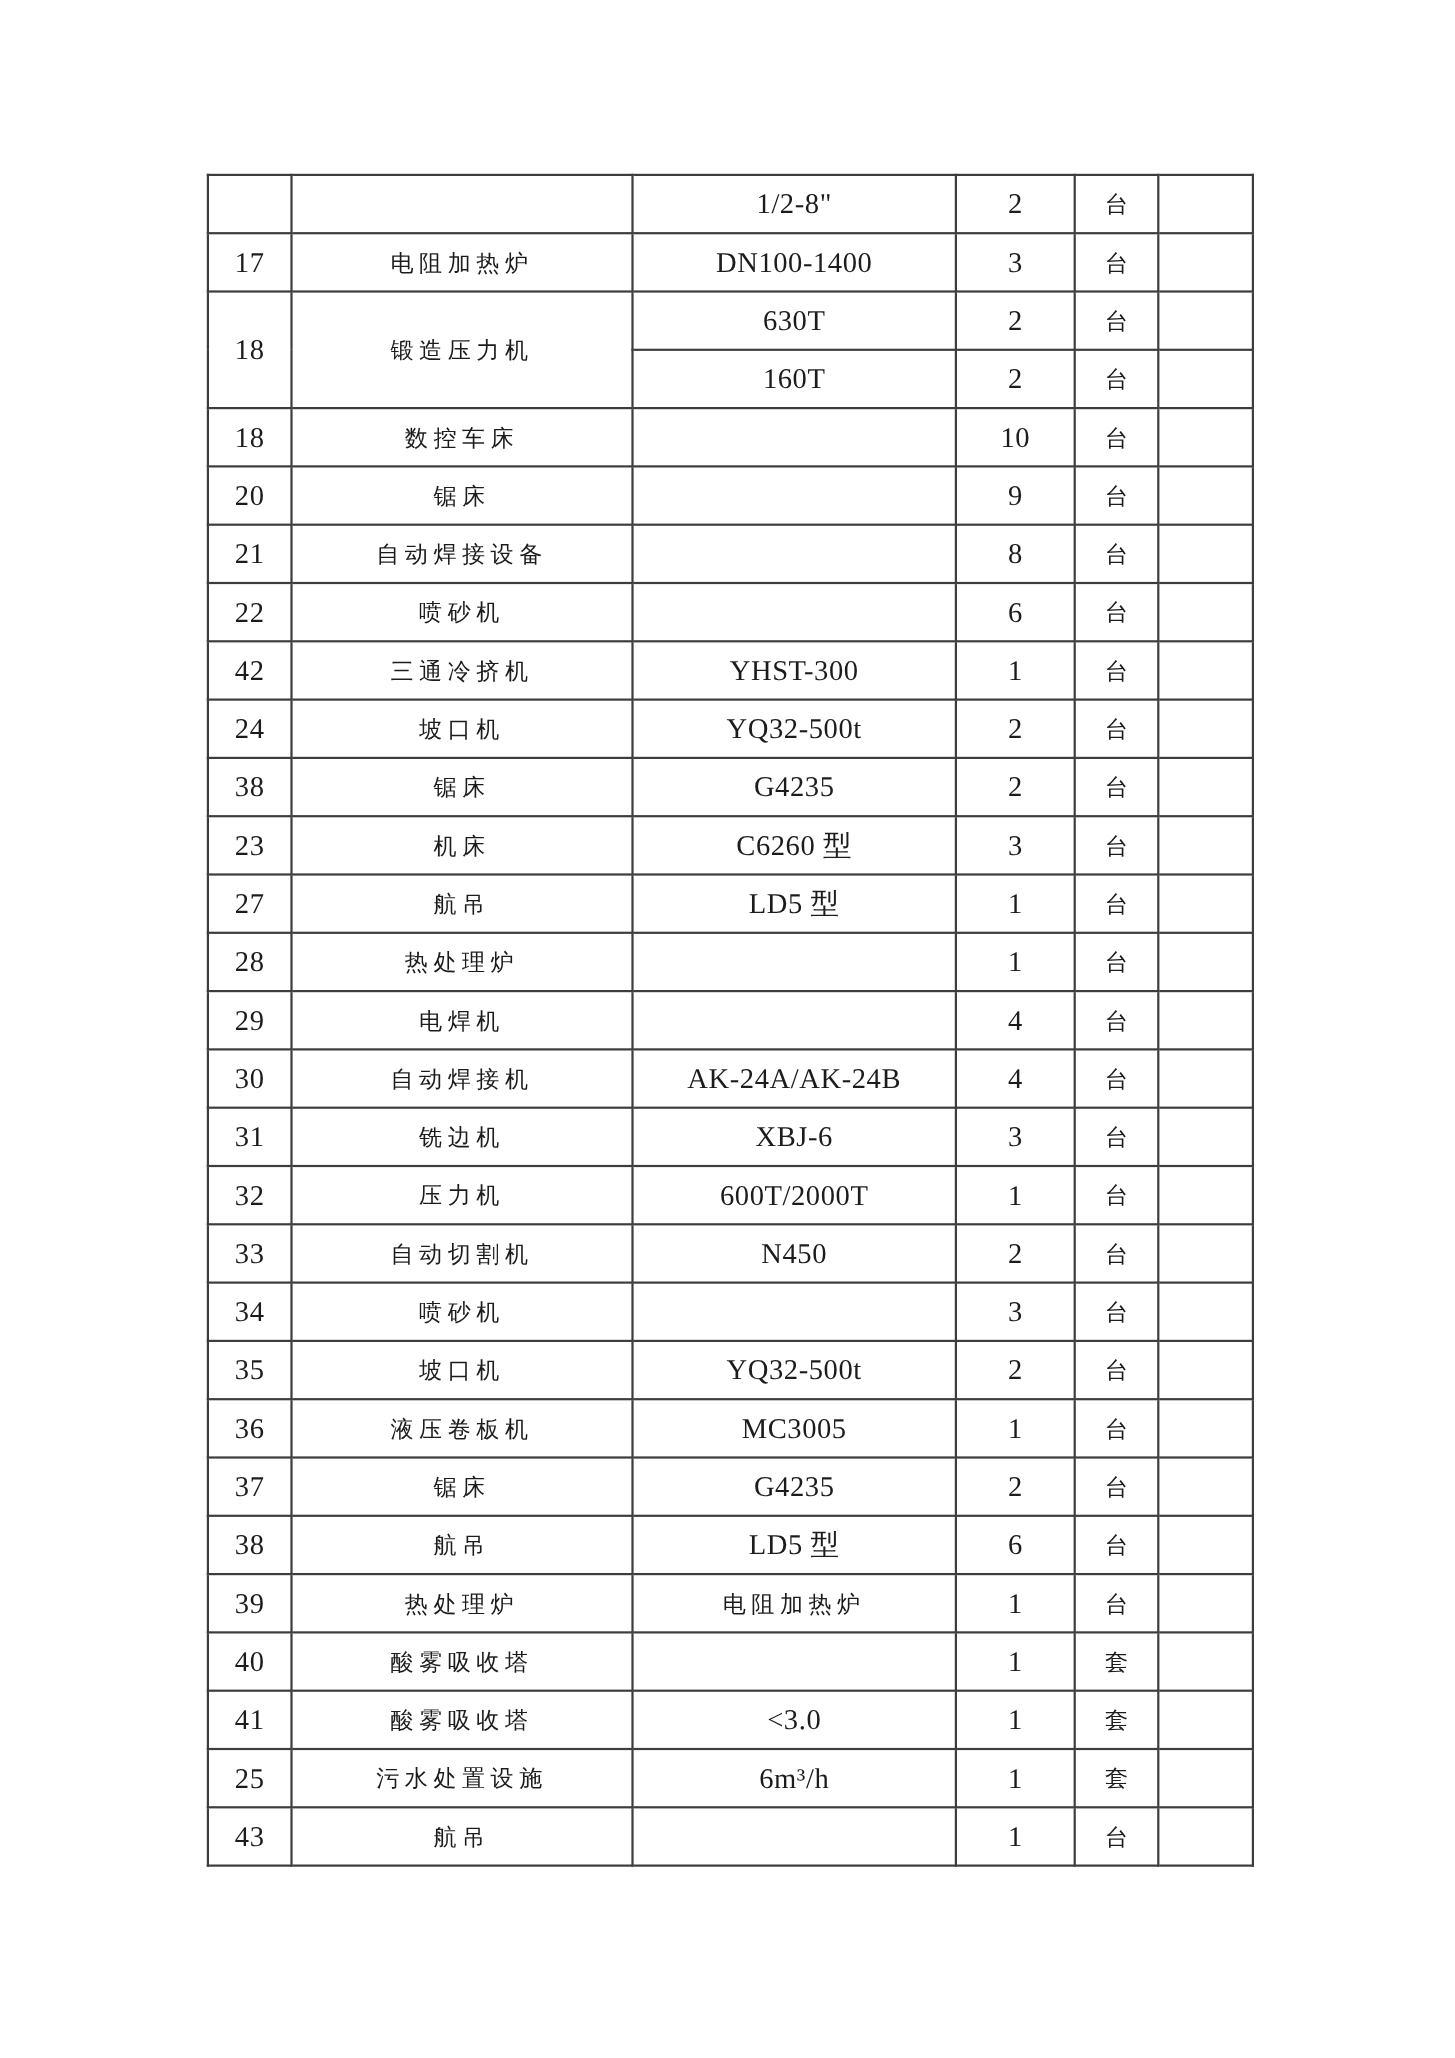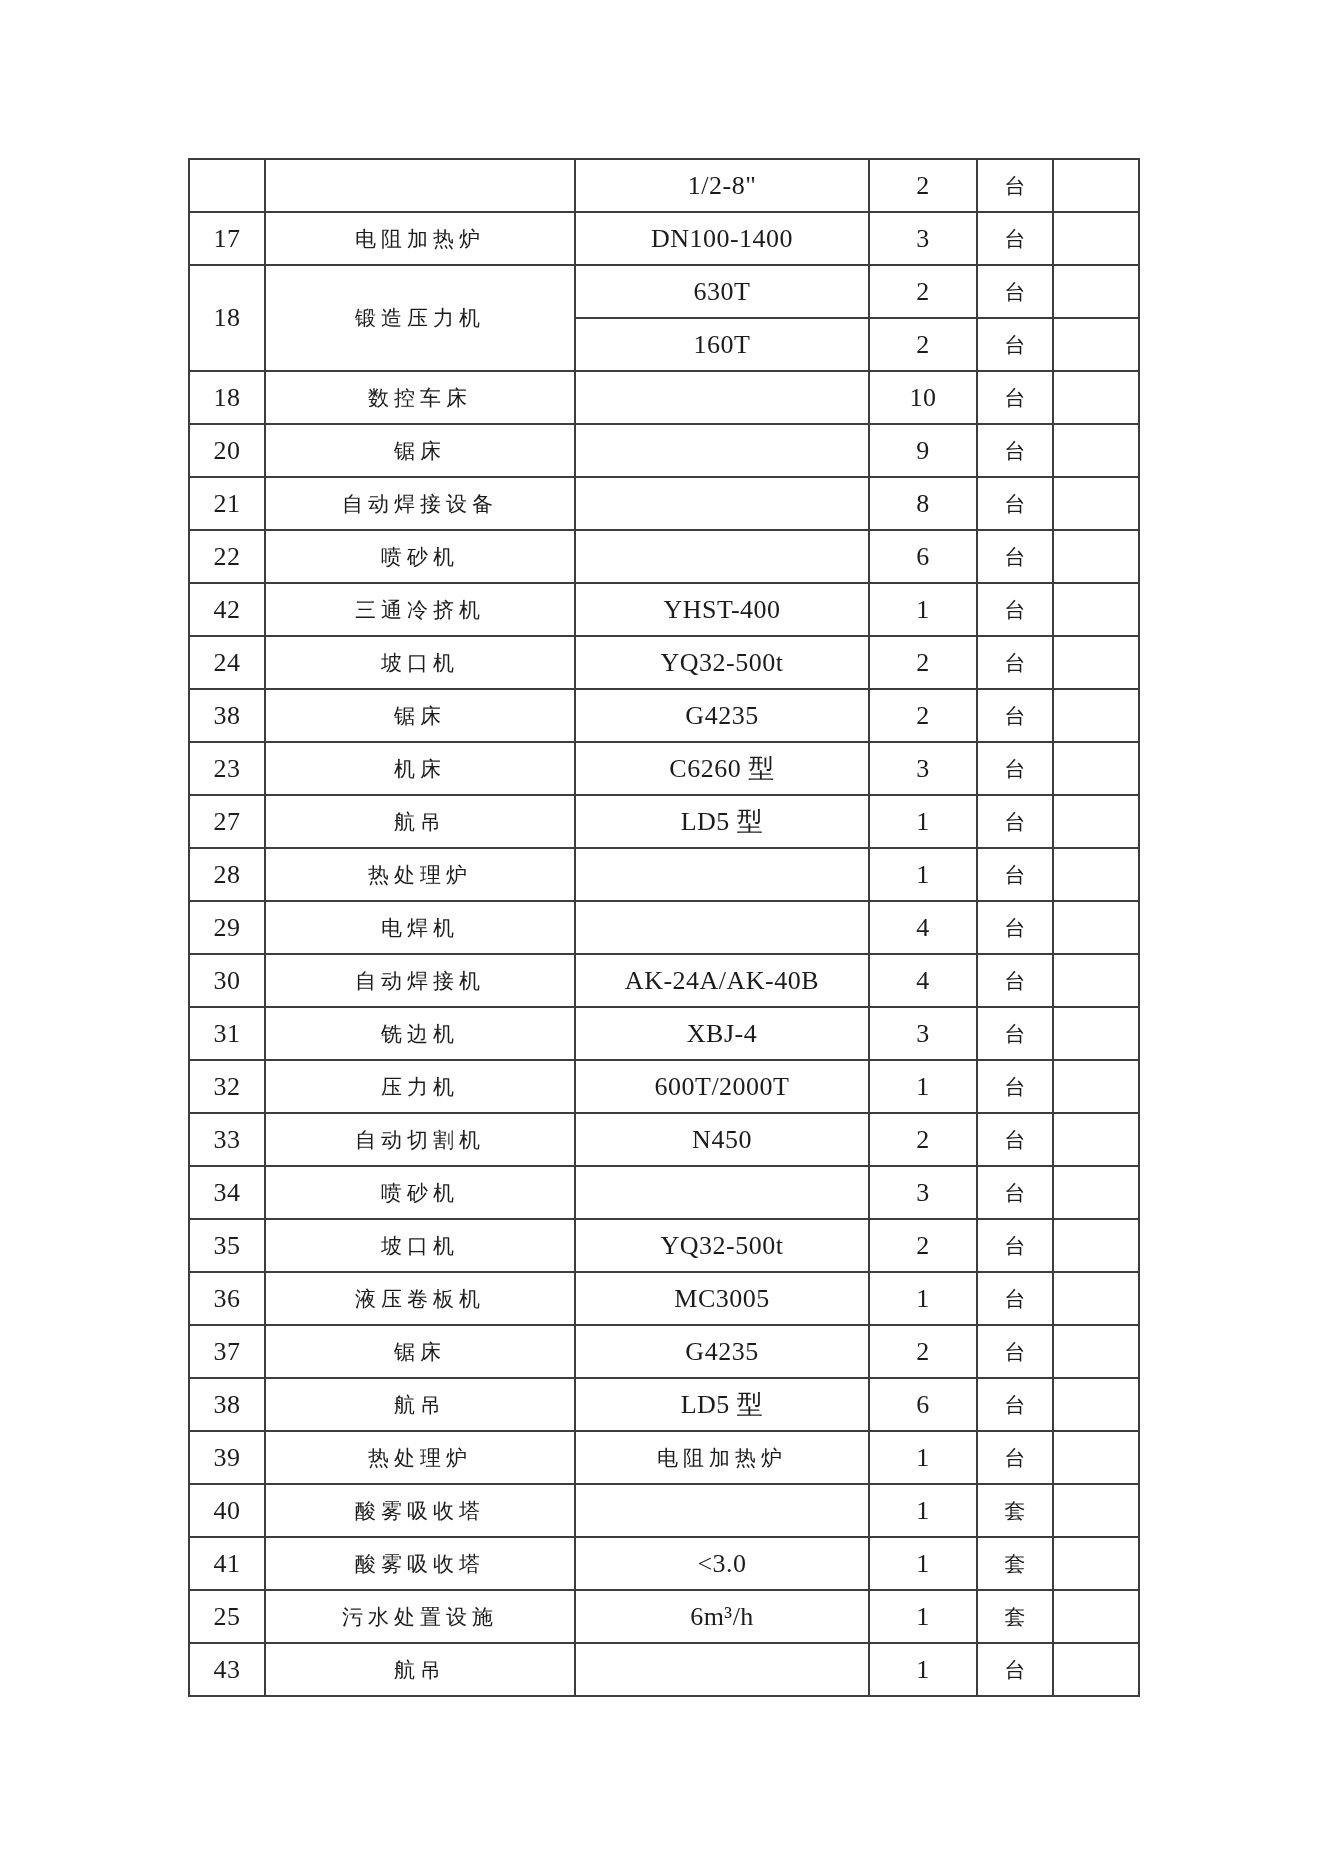--- a/index.html
+++ b/index.html
@@ -125,21 +125,21 @@
           <td class="lat">22</td>
           <td class="cjk">喷砂机</td>
           <td class="lat"></td>
           <td class="lat">6</td>
           <td class="cjk unit-cell">台</td>
           <td></td>
         </tr>
         <tr>
           <td class="lat">42</td>
           <td class="cjk">三通冷挤机</td>
-          <td class="lat">YHST-400</td>
+          <td class="lat">YHST-300</td>
           <td class="lat">1</td>
           <td class="cjk unit-cell">台</td>
           <td></td>
         </tr>
         <tr>
           <td class="lat">24</td>
           <td class="cjk">坡口机</td>
           <td class="lat">YQ32-500t</td>
           <td class="lat">2</td>
           <td class="cjk unit-cell">台</td>
@@ -181,29 +181,29 @@
           <td class="lat">29</td>
           <td class="cjk">电焊机</td>
           <td class="lat"></td>
           <td class="lat">4</td>
           <td class="cjk unit-cell">台</td>
           <td></td>
         </tr>
         <tr>
           <td class="lat">30</td>
           <td class="cjk">自动焊接机</td>
-          <td class="lat">AK-24A/AK-40B</td>
+          <td class="lat">AK-24A/AK-24B</td>
           <td class="lat">4</td>
           <td class="cjk unit-cell">台</td>
           <td></td>
         </tr>
         <tr>
           <td class="lat">31</td>
           <td class="cjk">铣边机</td>
-          <td class="lat">XBJ-4</td>
+          <td class="lat">XBJ-6</td>
           <td class="lat">3</td>
           <td class="cjk unit-cell">台</td>
           <td></td>
         </tr>
         <tr>
           <td class="lat">32</td>
           <td class="cjk">压力机</td>
           <td class="lat">600T/2000T</td>
           <td class="lat">1</td>
           <td class="cjk unit-cell">台</td>

